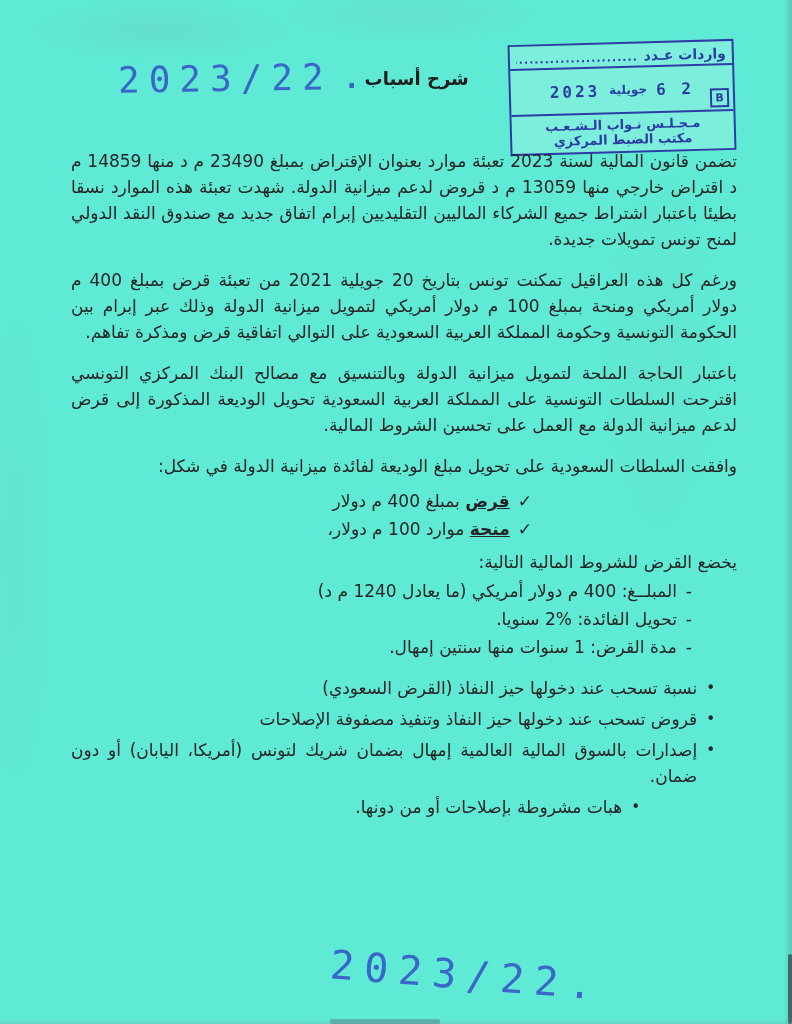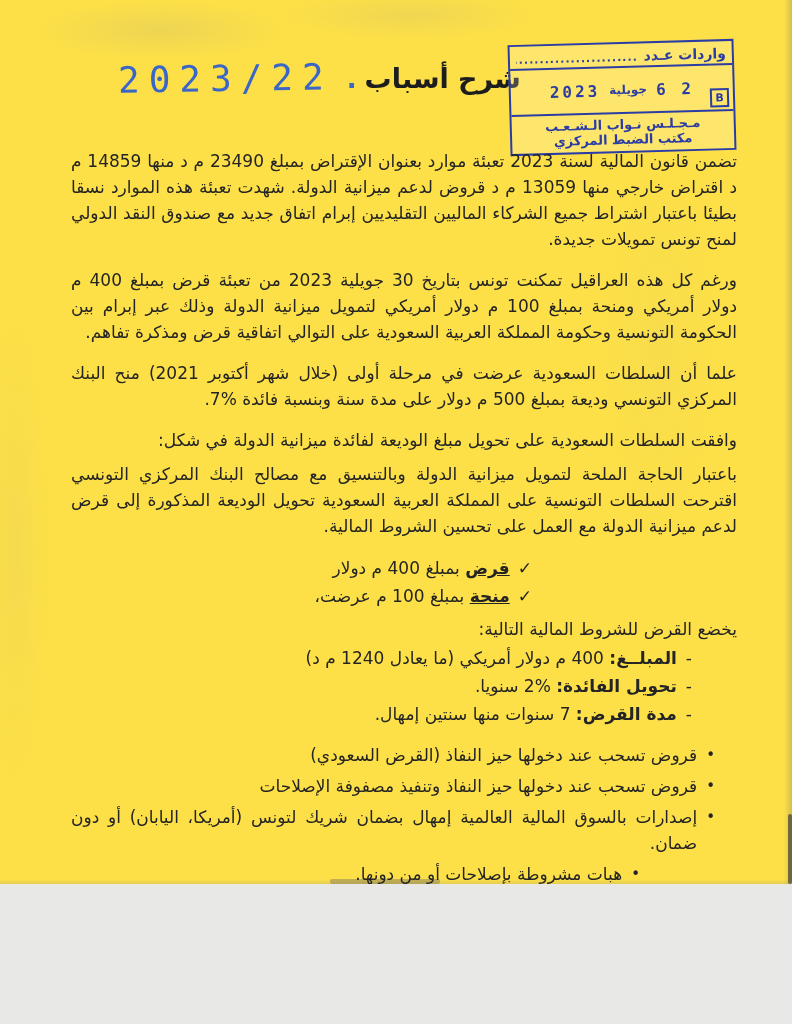--- a/index.html
+++ b/index.html
@@ -1,20 +1,20 @@
 <!DOCTYPE html>
 <html lang="ar"><head>
 <meta charset="utf-8">
 <style>
   html,body{margin:0;padding:0;background:#e8e8e6;}
   .page{
     position:relative;
-    width:792px;height:884px;
+    width:792px;height:1024px;
     margin:0 auto;
-    background:#fde047;
+    background:#5eead4;
     overflow:hidden;
     font-family:"DejaVu Sans", sans-serif;
     color:#222;
   }
   
   .smudge{position:absolute;pointer-events:none;}
   .smudge.s1{left:30px;top:0;width:260px;height:60px;background:radial-gradient(ellipse at center,rgba(140,145,160,.14),transparent 70%);}
   .smudge.s2{left:280px;top:-10px;width:260px;height:50px;background:radial-gradient(ellipse at center,rgba(140,145,160,.12),transparent 70%);}
   .smudge.s3{left:600px;top:150px;width:120px;height:400px;background:radial-gradient(ellipse at center,rgba(150,150,160,.05),transparent 70%);}
   .smudge.s4{left:-20px;top:300px;width:70px;height:500px;background:radial-gradient(ellipse at center,rgba(150,150,160,.08),transparent 70%);}
@@ -30,21 +30,21 @@
   }
   .doc-number{
     font-family:"DejaVu Sans Mono", monospace;
     font-size:36px;letter-spacing:9px;
     color:#3a66c8;font-weight:400;
     transform:rotate(-1deg);
     white-space:nowrap;
   }
   .number-sep{font-size:26px;color:#3a66c8;font-weight:700;margin-right:-6px;}
   .page-title{
-    font-size:27px;font-weight:700;color:#1d1d1d;
+    font-size:18px;font-weight:700;color:#1d1d1d;
     white-space:nowrap;direction:rtl;
   }
 
   
   .stamp{
     position:absolute;top:42px;right:57px;width:222px;
     border:2px solid #2b3da4;color:#2b3da4;
     transform:rotate(-1.6deg);
     background:rgba(255,255,255,.2);
     direction:rtl;
@@ -83,21 +83,21 @@
   .para.tight{margin-bottom:8px;}
 
   .check-list{margin:2px 205px 6px 0;}
   .check-item{display:flex;gap:8px;line-height:28px;}
   .check-mark{font-weight:700;}
   .lead{font-weight:700;text-decoration:underline;}
 
   .terms-intro{margin:0 0 2px 0;}
   .terms-list{margin:0 45px 14px 0;}
   .term-item{display:flex;gap:9px;line-height:28px;}
-  .term-label{font-weight:700;}
+  .term-label{font-weight:400;}
 
   .bullet-list{margin:2px 22px 0 0;}
   .bullet-item{display:flex;gap:9px;line-height:26px;margin-bottom:5px;}
   .bullet-item .bullet-mark{font-size:15px;}
   .bullet-item.indent-extra{margin-right:75px;}
   .bullet-body{text-align:justify;}
 
   
   .footer-number{
     position:absolute;left:330px;top:952px;
@@ -140,58 +140,57 @@
     </div>
     <div class="stamp-row3">
       <div>مـجـلـس نـواب الـشـعـب</div>
       <div>مكتب الضبط المركزي</div>
     </div>
   </div>
 
   <div class="body-text">
 
     <p class="para">تضمن قانون المالية لسنة 2023 تعبئة موارد بعنوان الإقتراض بمبلغ 23490 م د منها 14859 م د اقتراض خارجي منها 13059 م د قروض لدعم ميزانية الدولة. شهدت تعبئة هذه الموارد نسقا بطيئا باعتبار اشتراط جميع الشركاء الماليين التقليديين إبرام اتفاق جديد مع صندوق النقد الدولي لمنح تونس تمويلات جديدة.</p>
-    <p class="para">ورغم كل هذه العراقيل تمكنت تونس بتاريخ 30 جويلية 2023 من تعبئة قرض بمبلغ 400 م دولار أمريكي ومنحة بمبلغ 100 م دولار أمريكي لتمويل ميزانية الدولة وذلك عبر إبرام بين الحكومة التونسية وحكومة المملكة العربية السعودية على التوالي اتفاقية قرض ومذكرة تفاهم.</p>
-    <p class="para">علما أن السلطات السعودية عرضت في مرحلة أولى (خلال شهر أكتوبر 2021) منح البنك المركزي التونسي وديعة بمبلغ 500 م دولار على مدة سنة وبنسبة فائدة %7.</p>
+    <p class="para">ورغم كل هذه العراقيل تمكنت تونس بتاريخ 20 جويلية 2021 من تعبئة قرض بمبلغ 400 م دولار أمريكي ومنحة بمبلغ 100 م دولار أمريكي لتمويل ميزانية الدولة وذلك عبر إبرام بين الحكومة التونسية وحكومة المملكة العربية السعودية على التوالي اتفاقية قرض ومذكرة تفاهم.</p>
+    <p class="para">باعتبار الحاجة الملحة لتمويل ميزانية الدولة وبالتنسيق مع مصالح البنك المركزي التونسي اقترحت السلطات التونسية على المملكة العربية السعودية تحويل الوديعة المذكورة إلى قرض لدعم ميزانية الدولة مع العمل على تحسين الشروط المالية.</p>
     <p class="para tight">وافقت السلطات السعودية على تحويل مبلغ الوديعة لفائدة ميزانية الدولة في شكل:</p>
-    <p class="para">باعتبار الحاجة الملحة لتمويل ميزانية الدولة وبالتنسيق مع مصالح البنك المركزي التونسي اقترحت السلطات التونسية على المملكة العربية السعودية تحويل الوديعة المذكورة إلى قرض لدعم ميزانية الدولة مع العمل على تحسين الشروط المالية.</p>
 
     <div class="check-list">
       <div class="check-item">
         <span class="check-mark">✓</span>
         <span><span class="lead">قرض</span> <span>بمبلغ 400 م دولار</span></span>
       </div>
       <div class="check-item">
         <span class="check-mark">✓</span>
-        <span><span class="lead">منحة</span> <span>بمبلغ 100 م عرضت،</span></span>
+        <span><span class="lead">منحة</span> <span>موارد 100 م دولار،</span></span>
       </div>
     </div>
 
     <p class="terms-intro">يخضع القرض للشروط المالية التالية:</p>
 
     <div class="terms-list">
       <div class="term-item">
         <span>-</span>
         <span><span class="term-label">المبلــغ:</span> <span>400 م دولار أمريكي (ما يعادل 1240 م د)</span></span>
       </div>
       <div class="term-item">
         <span>-</span>
         <span><span class="term-label">تحويل الفائدة:</span> <span>%2 سنويا.</span></span>
       </div>
       <div class="term-item">
         <span>-</span>
-        <span><span class="term-label">مدة القرض:</span> <span>7 سنوات منها سنتين إمهال.</span></span>
+        <span><span class="term-label">مدة القرض:</span> <span>1 سنوات منها سنتين إمهال.</span></span>
       </div>
     </div>
 
 
     <div class="bullet-list">
       <div class="bullet-item">
         <span class="bullet-mark">•</span>
-        <span class="bullet-body">قروض تسحب عند دخولها حيز النفاذ (القرض السعودي)</span>
+        <span class="bullet-body">نسبة تسحب عند دخولها حيز النفاذ (القرض السعودي)</span>
       </div>
       <div class="bullet-item">
         <span class="bullet-mark">•</span>
         <span class="bullet-body">قروض تسحب عند دخولها حيز النفاذ وتنفيذ مصفوفة الإصلاحات</span>
       </div>
       <div class="bullet-item">
         <span class="bullet-mark">•</span>
         <span class="bullet-body">إصدارات بالسوق المالية العالمية إمهال بضمان شريك لتونس (أمريكا، اليابان) أو دون ضمان.</span>
       </div>
       <div class="bullet-item indent-extra">

